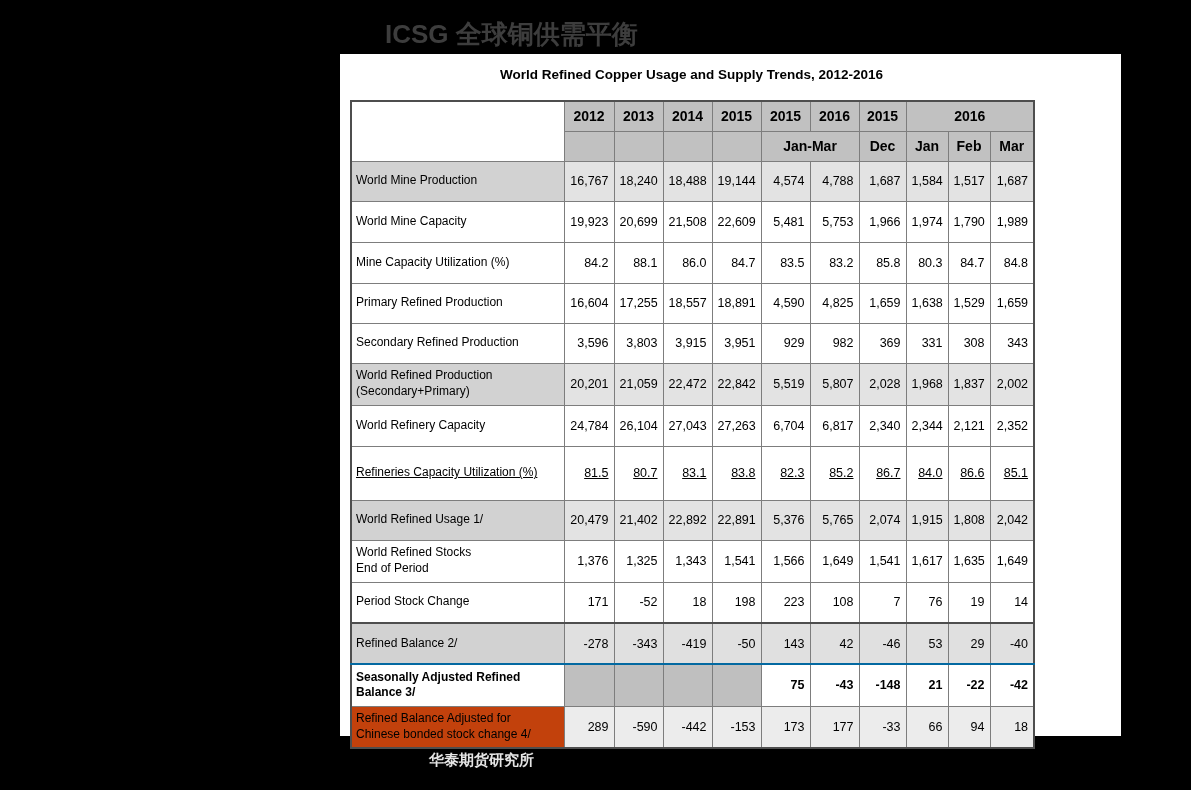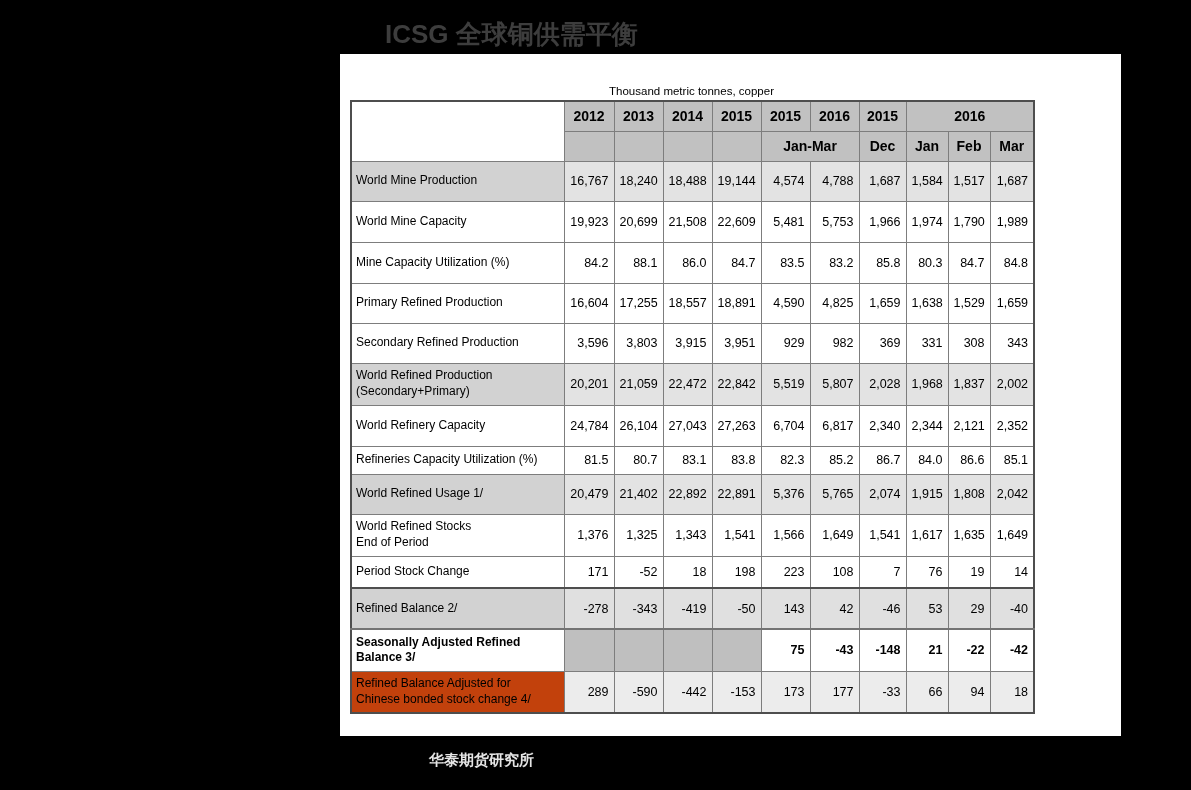--- a/index.html
+++ b/index.html
@@ -47,37 +47,37 @@
     white-space:pre-line; background:#ffffff;
   }
   td.val {
     text-align:right; vertical-align:middle;
     font-size:12.5px; padding:2px 5px; background:#ffffff;
   }
   tr.section td.label { background:#d2d2d2; }
   tr.section td.val   { background:#e3e3e3; }
   tr.balance td.label { background:#d2d2d2; }
   tr.balance td.val   { background:#e0e0e0; }
-  tr.balance td { border-top:2px solid #4e4e4e; border-bottom:2px solid #737373; }
+  tr.balance td { border-top:2px solid #4e4e4e; border-bottom:2px solid #0369a1; }
   tr.seasonal td.blank { background:#bfbfbf; }
   tr.light td.label { background:#c2410c; }
   tr.light td.val   { background:#ececec; }
   .footer-source {
     position:absolute; left:429px; top:751px;
     font-size:15px; font-weight:600; color:#e5e5e5;
     white-space:nowrap;
   }
 </style>
 </head>
 <body>
 
 <div class="page-title">ICSG 全球铜供需平衡</div>
 
 <div class="panel">
-  <div class="tbl-subtitle">Thousand metric tonnes, copper</div>
+  <div class="tbl-title">World Refined Copper Usage and Supply Trends, 2012-2016</div>
   <table class="copper">
     <colgroup>
         <col style="width: 213px;">
         <col style="width: 50px;">
         <col style="width: 49px;">
         <col style="width: 49px;">
         <col style="width: 49px;">
         <col style="width: 49px;">
         <col style="width: 49px;">
         <col style="width: 47px;">
@@ -195,21 +195,21 @@
           <td class="val">26,104</td>
           <td class="val">27,043</td>
           <td class="val">27,263</td>
           <td class="val">6,704</td>
           <td class="val">6,817</td>
           <td class="val">2,340</td>
           <td class="val">2,344</td>
           <td class="val">2,121</td>
           <td class="val">2,352</td>
         </tr>
-        <tr class="plain" style="height: 28px;">
+        <tr class="plain" style="height: 54px; text-decoration: underline;">
           <td class="label">Refineries Capacity Utilization (%)</td>
           <td class="val">81.5</td>
           <td class="val">80.7</td>
           <td class="val">83.1</td>
           <td class="val">83.8</td>
           <td class="val">82.3</td>
           <td class="val">85.2</td>
           <td class="val">86.7</td>
           <td class="val">84.0</td>
           <td class="val">86.6</td>
@@ -235,21 +235,21 @@
           <td class="val">1,325</td>
           <td class="val">1,343</td>
           <td class="val">1,541</td>
           <td class="val">1,566</td>
           <td class="val">1,649</td>
           <td class="val">1,541</td>
           <td class="val">1,617</td>
           <td class="val">1,635</td>
           <td class="val">1,649</td>
         </tr>
-        <tr class="plain" style="height: 32px; margin-top: 9px;">
+        <tr class="plain" style="height: 41px; margin-top: 9px;">
           <td class="label">Period Stock Change</td>
           <td class="val">171</td>
           <td class="val">-52</td>
           <td class="val">18</td>
           <td class="val">198</td>
           <td class="val">223</td>
           <td class="val">108</td>
           <td class="val">7</td>
           <td class="val">76</td>
           <td class="val">19</td>

